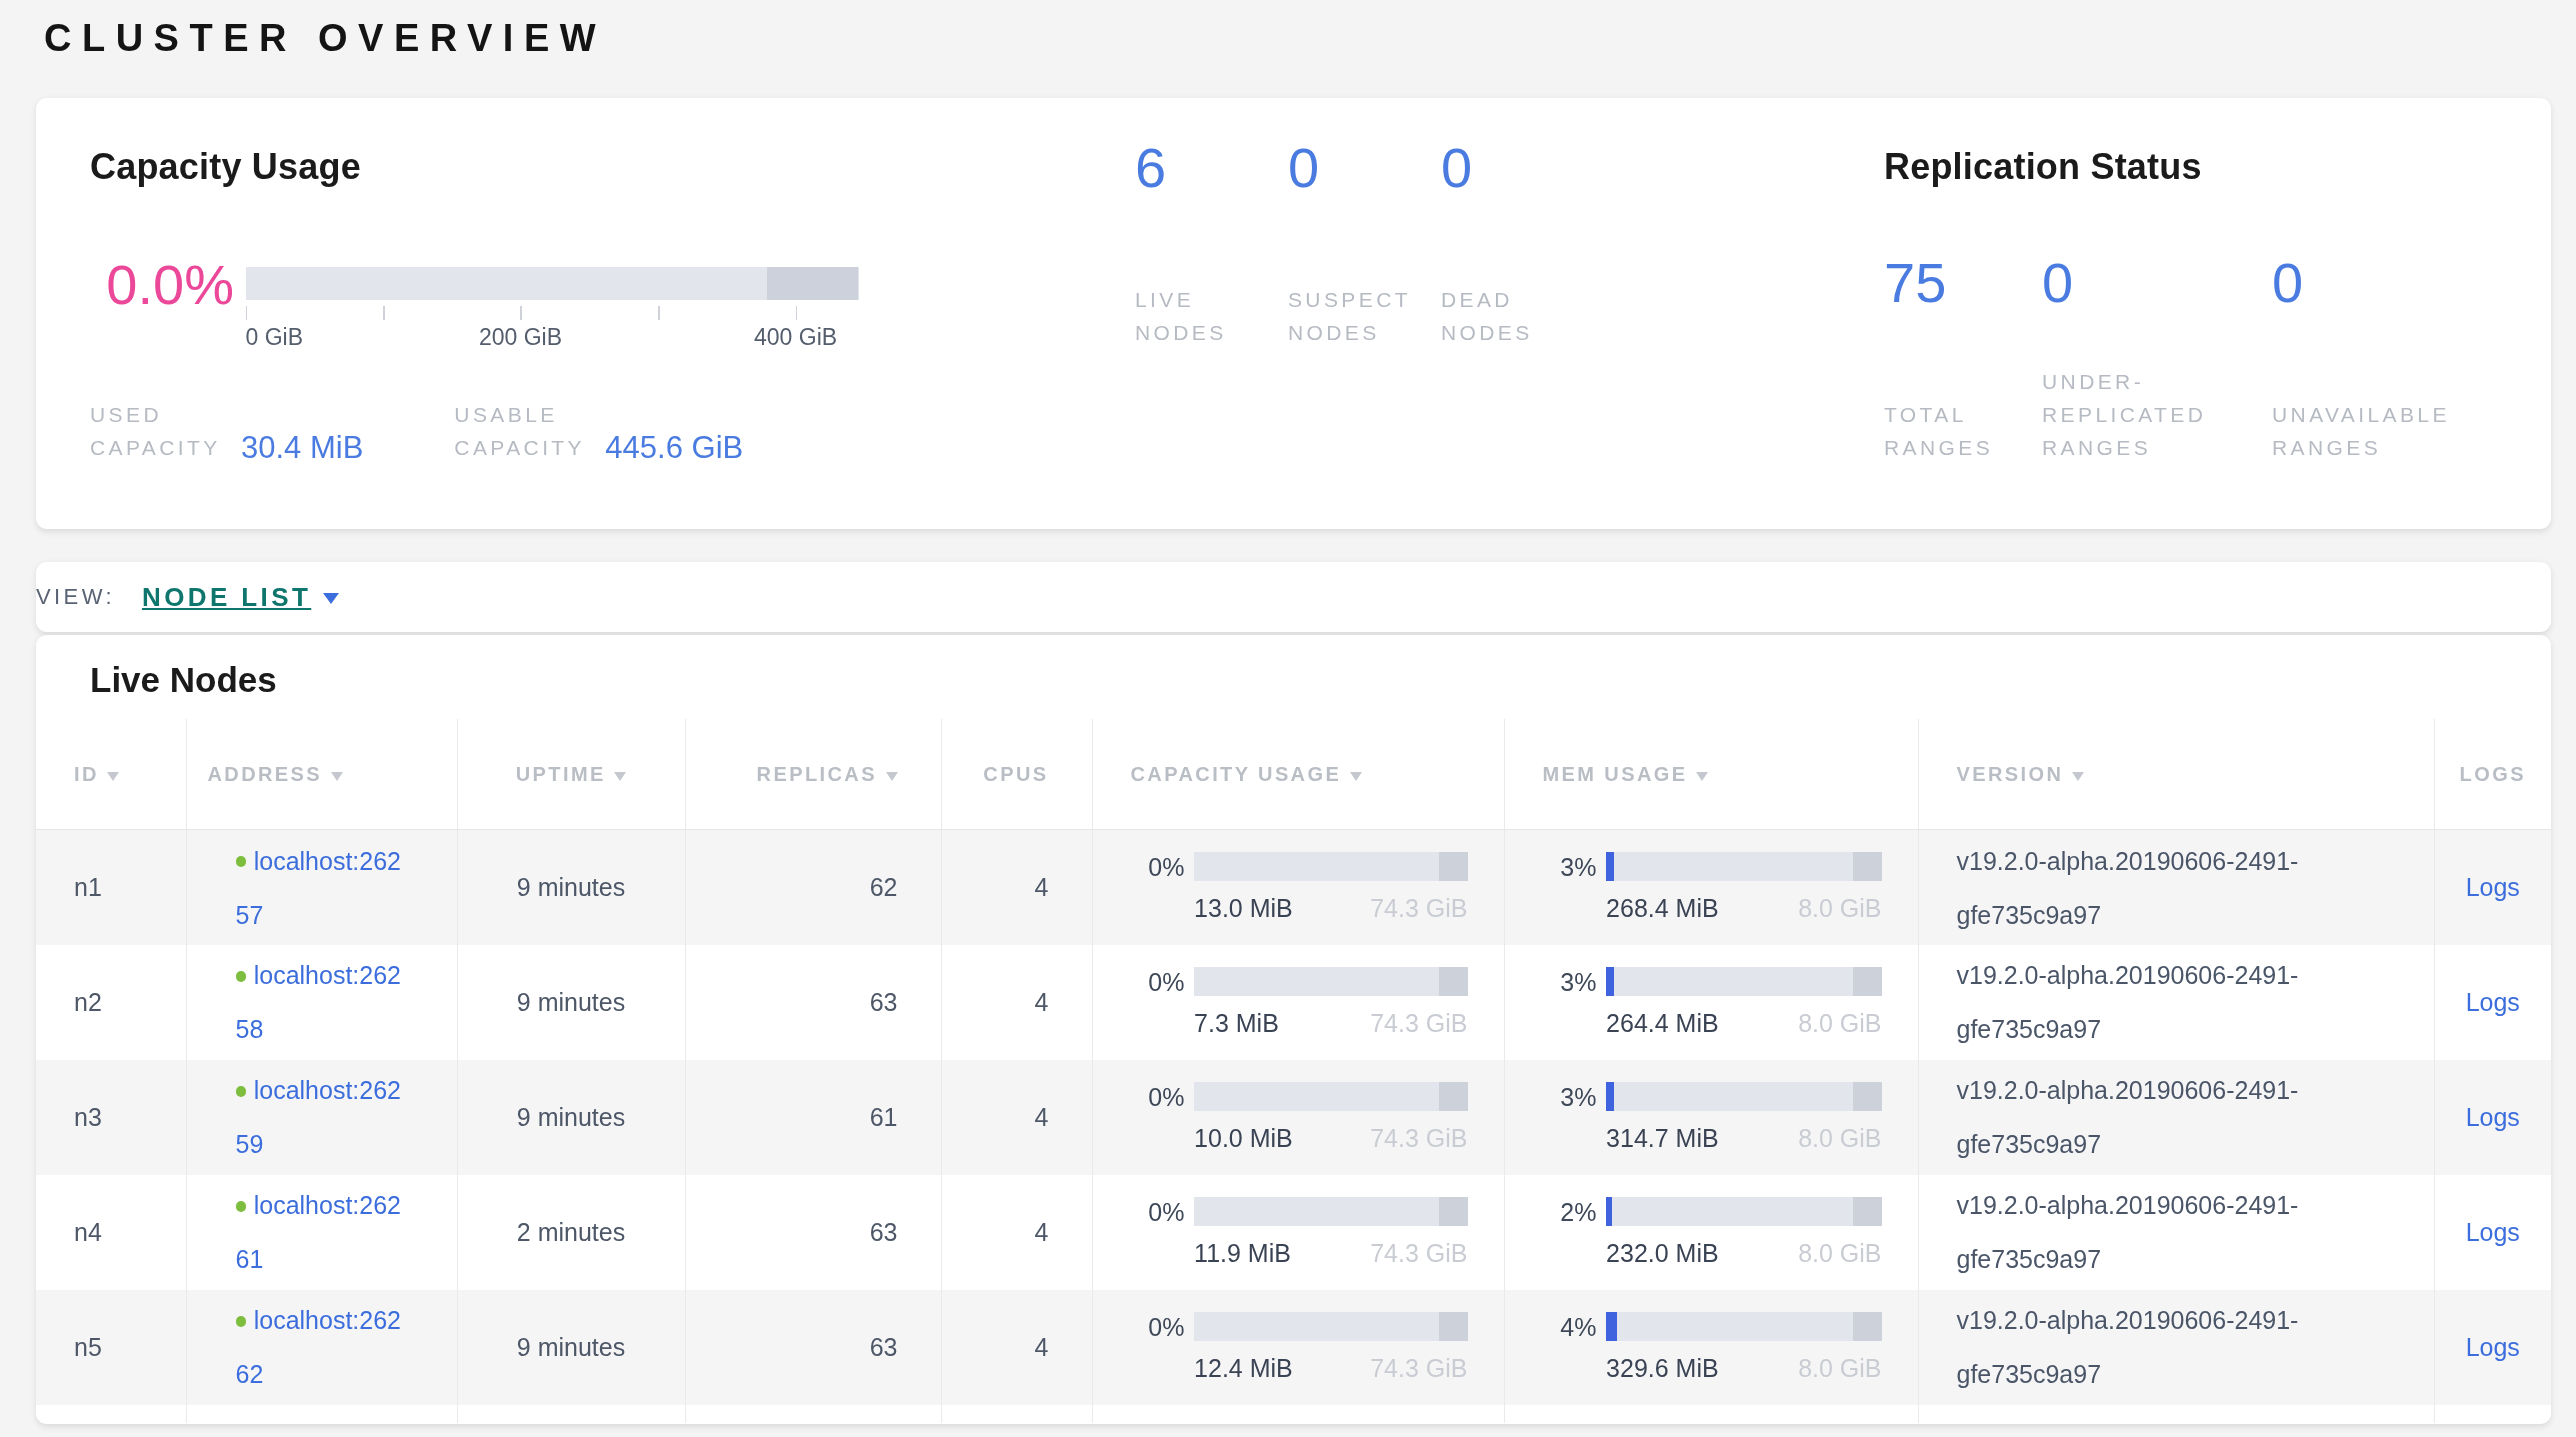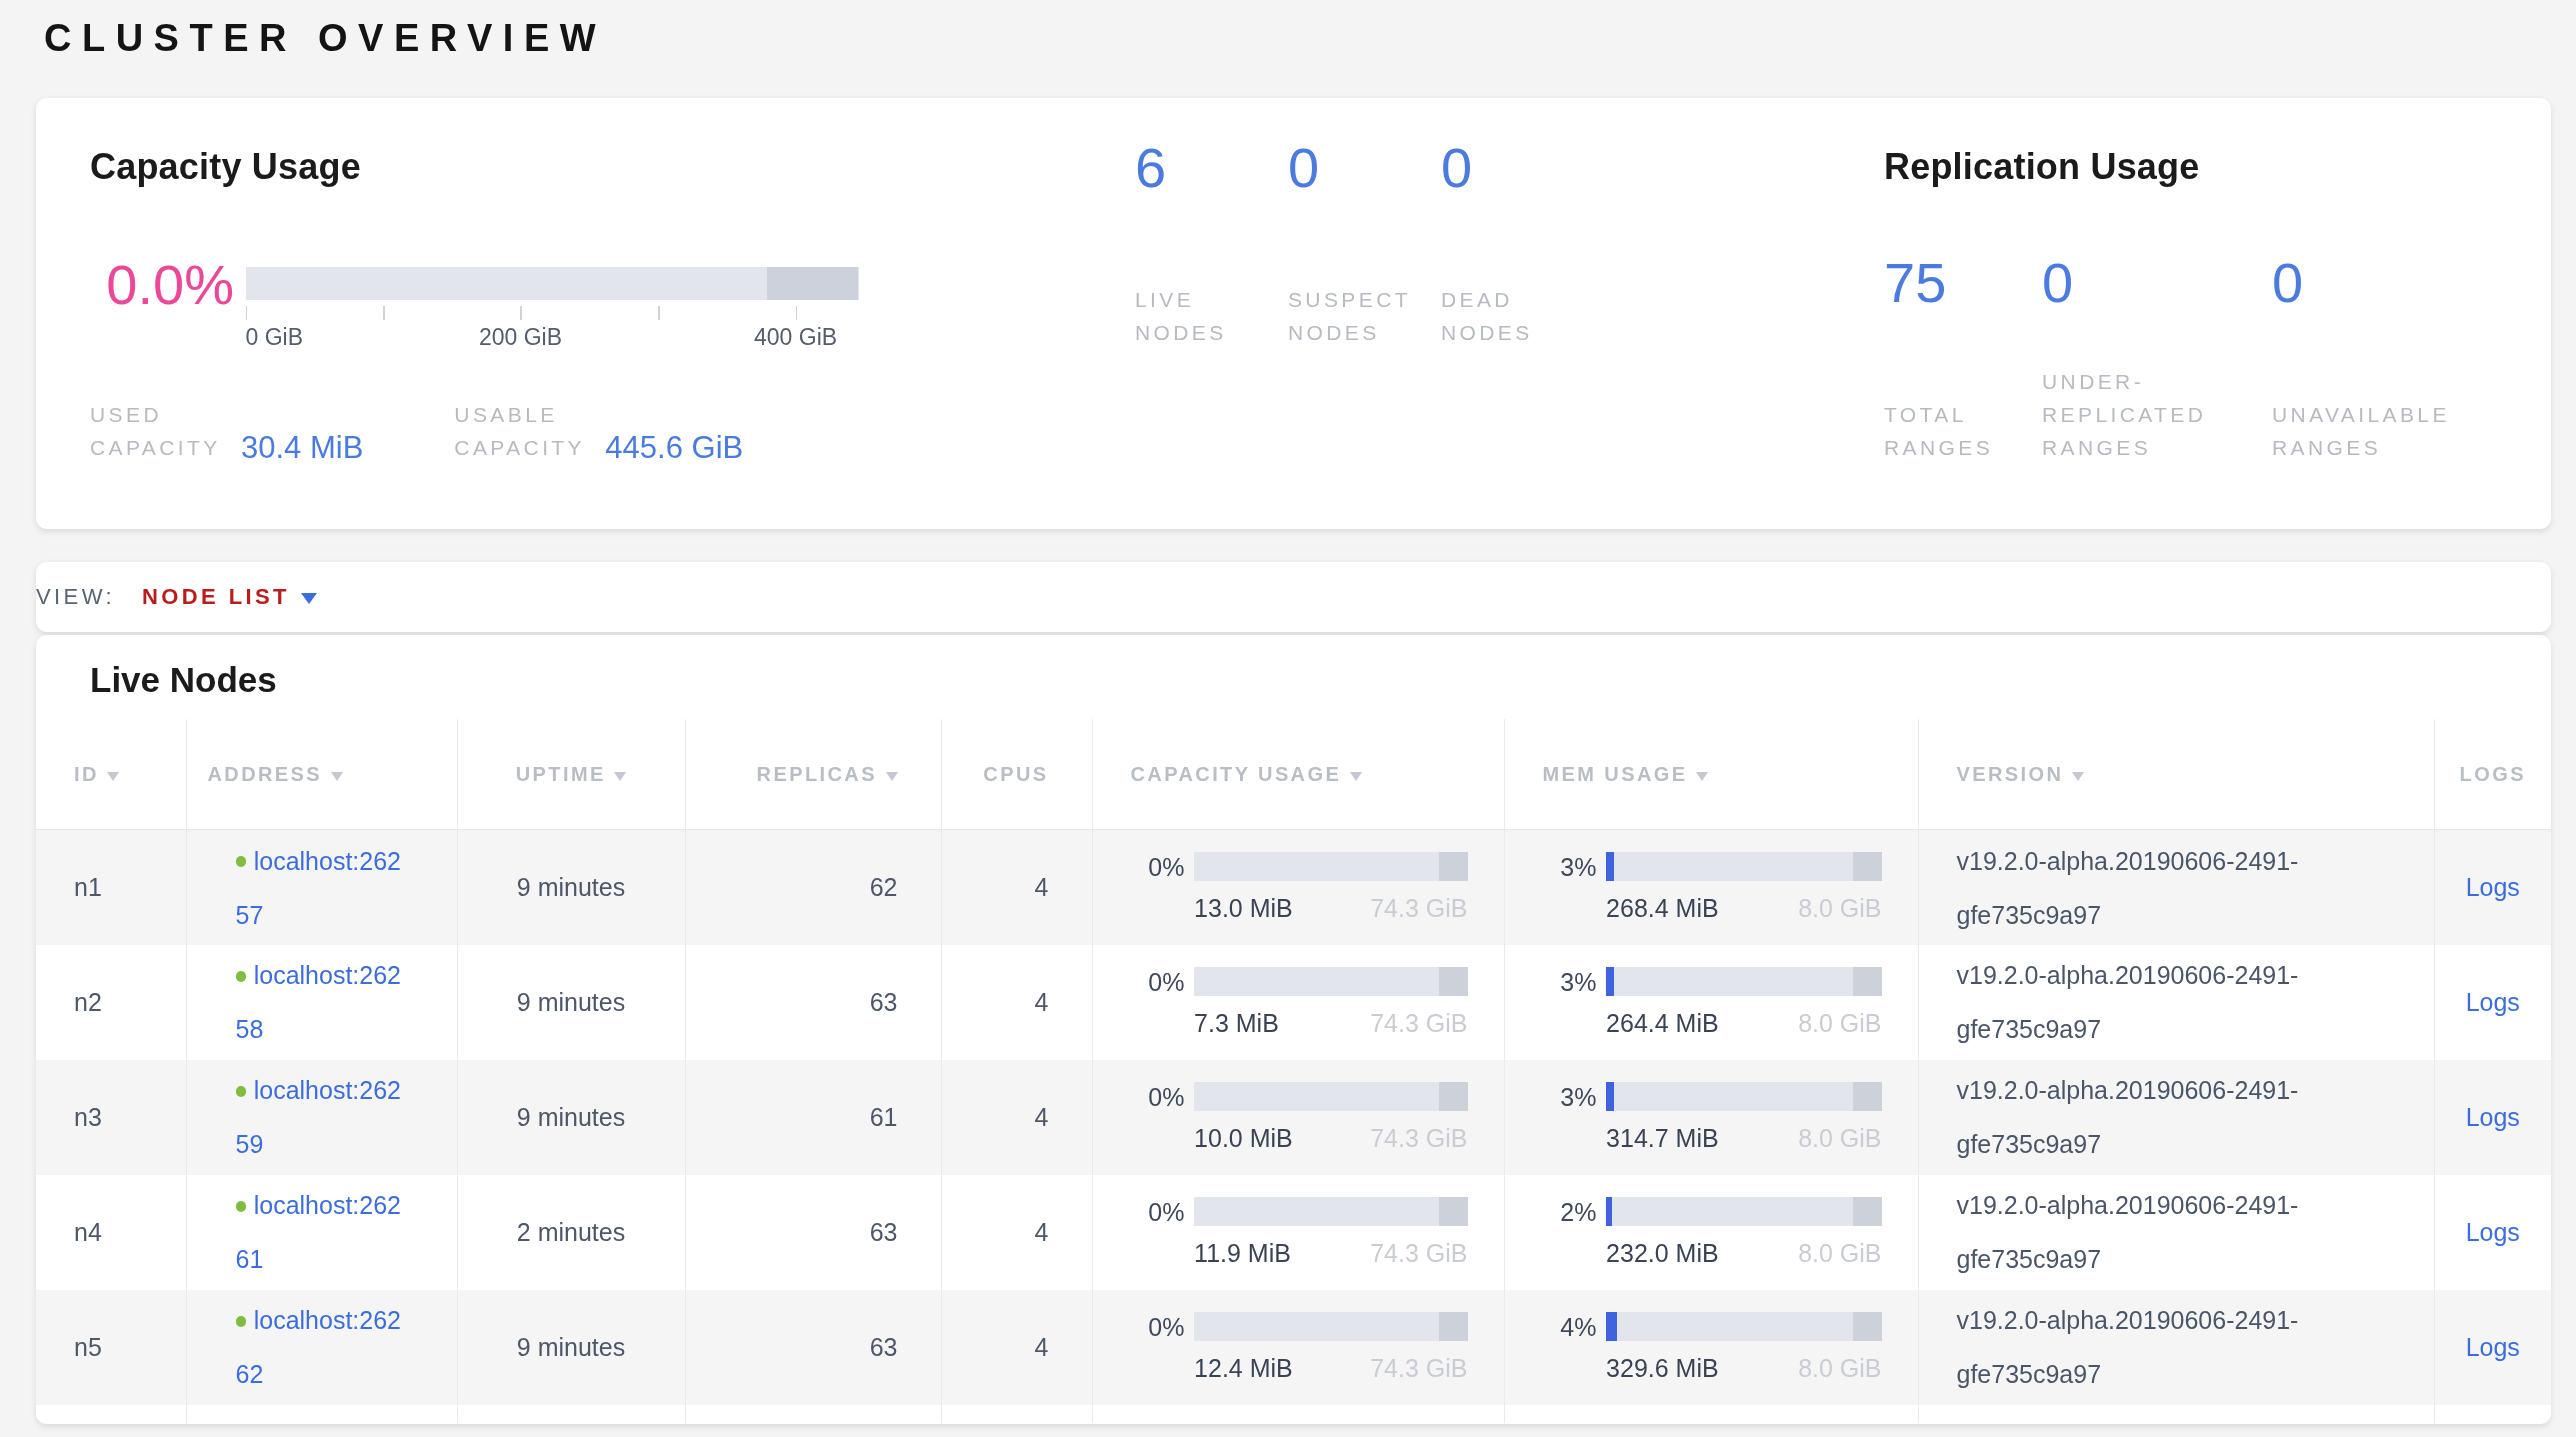--- a/index.html
+++ b/index.html
@@ -94,21 +94,21 @@
     height: 70px;
     display: flex;
     align-items: center;
   }
   .view-label { font-size: 22px; color: #5a6374; letter-spacing: 3.4px; }
   .view-select {
     display: flex; align-items: center;
     margin-left: 27px;
     cursor: pointer;
   }
-  .view-selected { font-size: 22px; font-weight: 700; color: #b91c1c; letter-spacing: 3.4px; }
+  .view-selected { font-size: 26px; font-weight: 700; color: #0f766e; letter-spacing: 3.4px; text-decoration: underline; }
   .dropdown-arrow {
     width: 0; height: 0; margin-left: 11.5px; margin-top: 2.9px;
     border-left: 8.6px solid transparent;
     border-right: 8.6px solid transparent;
     border-top: 11.5px solid #3b6ddc;
   }
 
   
   .table-card { margin-top: 2.9px; height: 789px; overflow: hidden; }
   .table-title {
@@ -219,21 +219,21 @@
         <div class="stat-label">SUSPECT NODES</div>
       </div>
       <div class="stat-col">
         <div class="stat-value">0</div>
         <div class="stat-label">DEAD NODES</div>
       </div>
     </div>
   </div>
 
   <div class="summary-section sec-repl">
-    <h2>Replication Usage</h2>
+    <h2>Replication Status</h2>
     <div class="stat-cols">
       <div class="stat-col stat-col-0">
         <div class="stat-value">75</div>
         <div class="stat-label">TOTAL RANGES</div>
       </div>
       <div class="stat-col stat-col-1">
         <div class="stat-value">0</div>
         <div class="stat-label">UNDER-REPLICATED RANGES</div>
       </div>
       <div class="stat-col stat-col-2">

